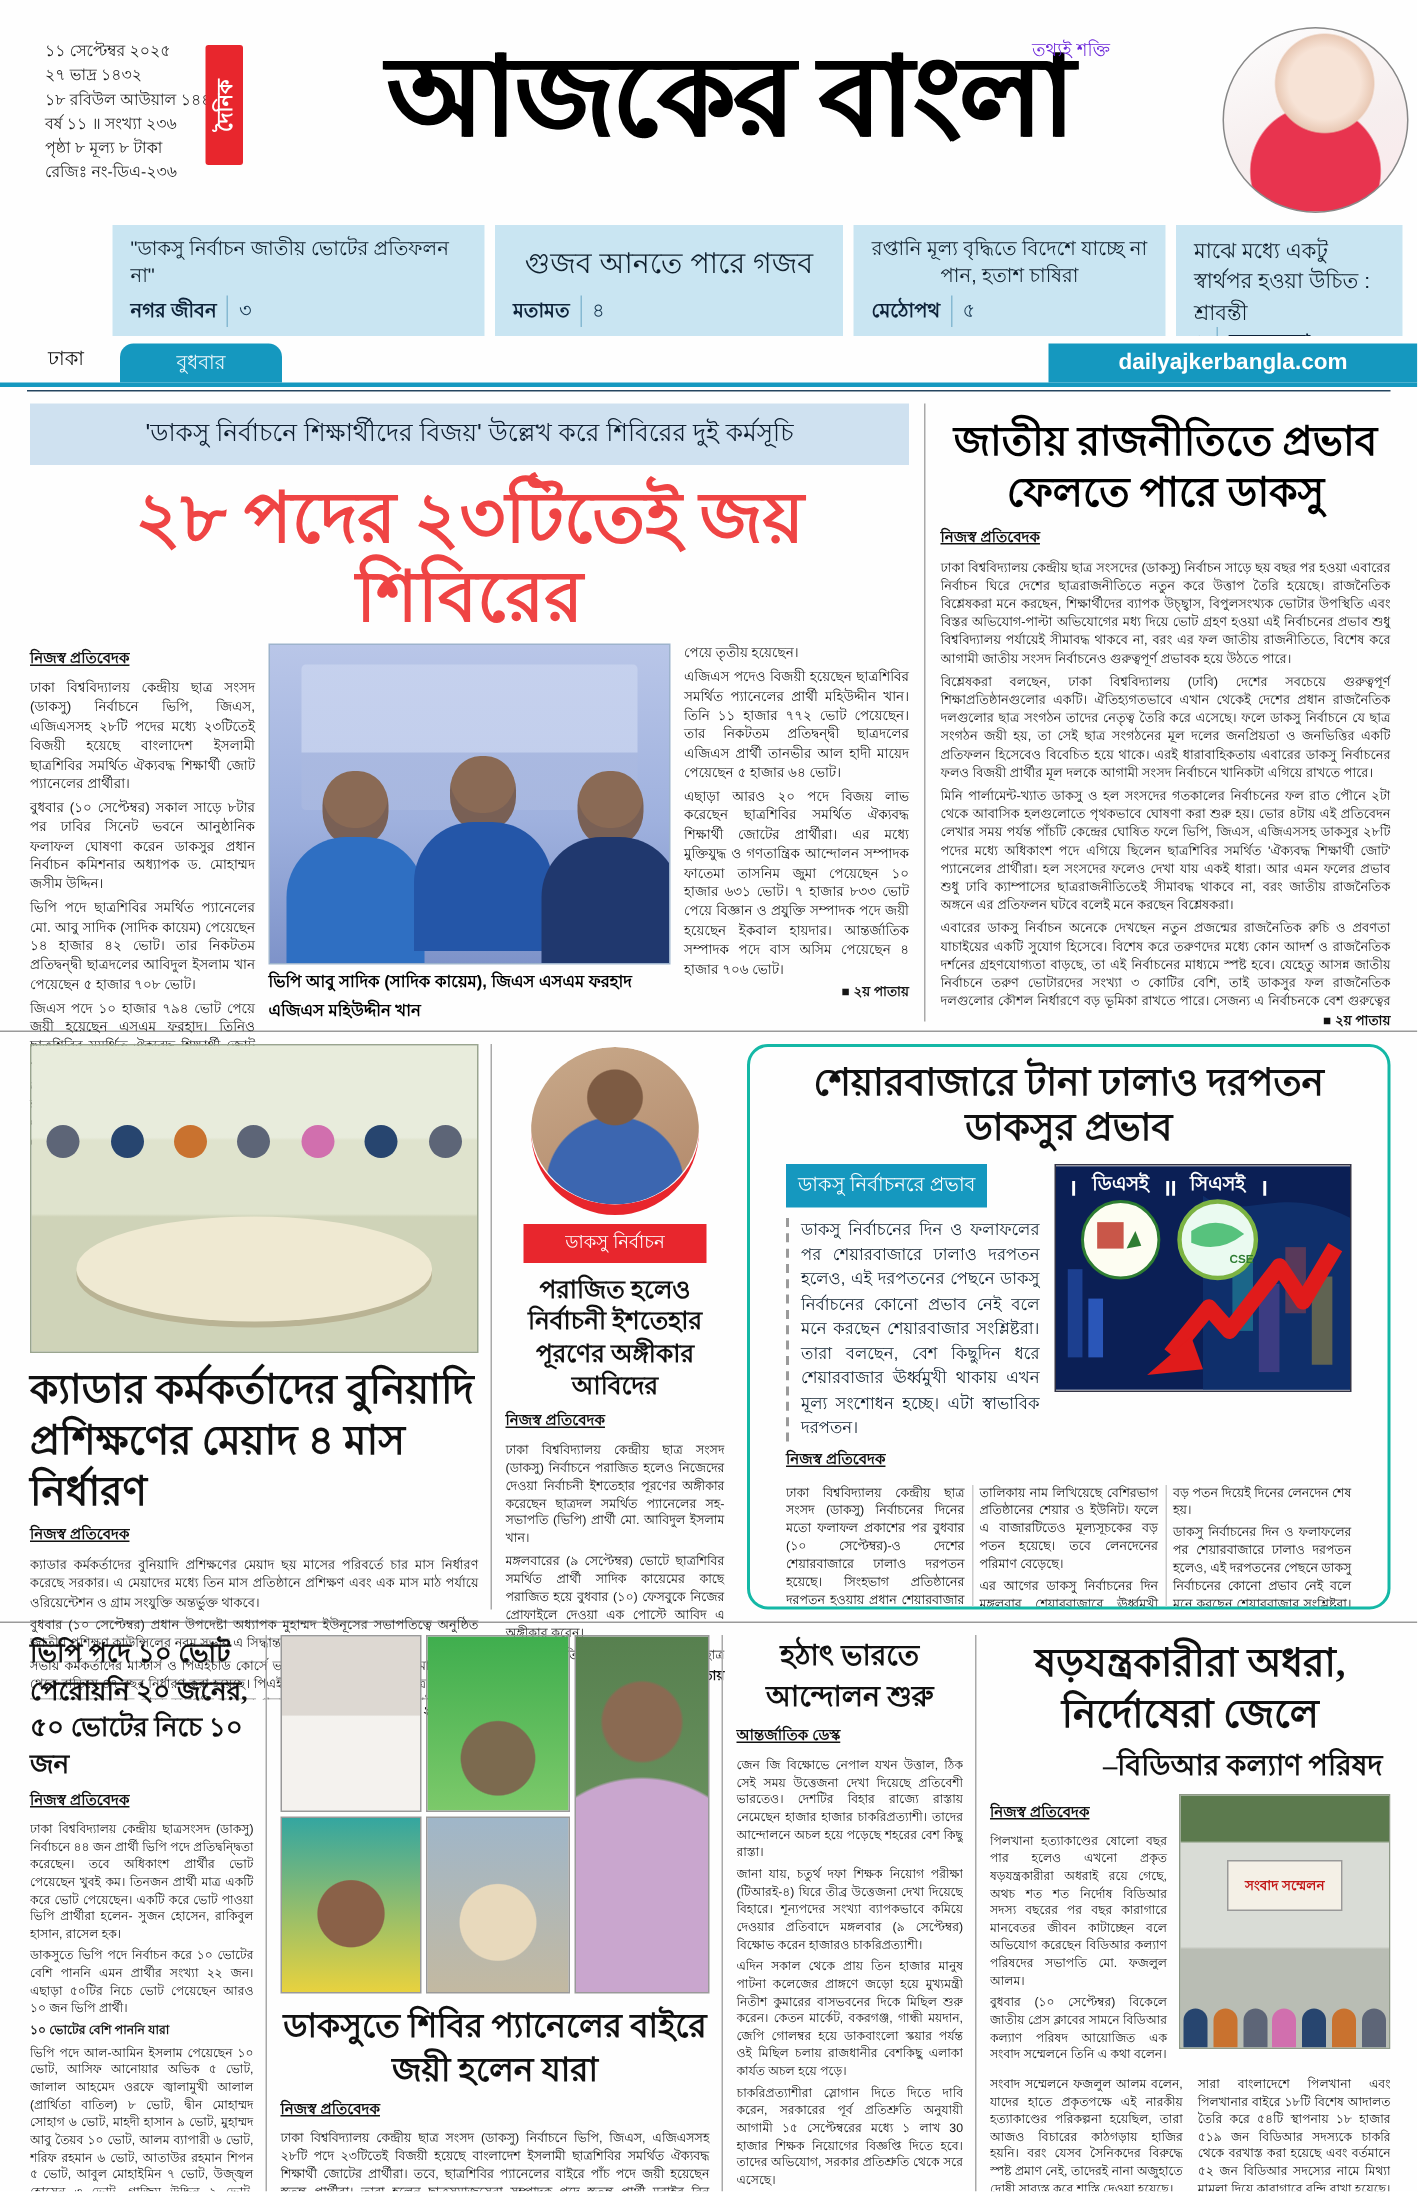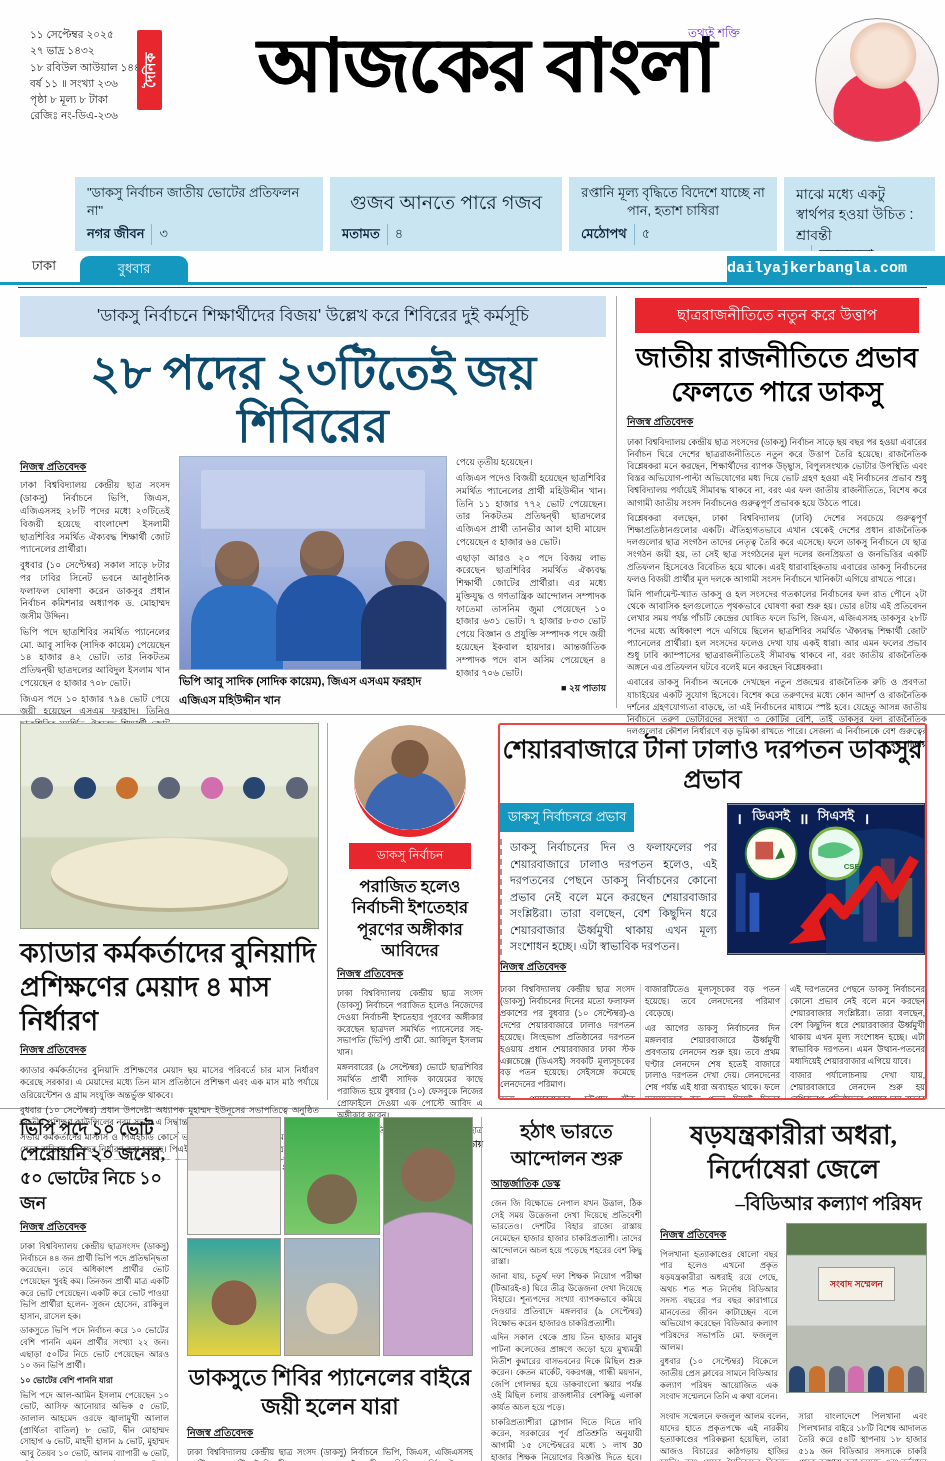--- a/index.html
+++ b/index.html
@@ -1,21 +1,21 @@
 <!DOCTYPE html>
 <html><head>
 <meta charset="utf-8">
 <style>
   *{margin:0;padding:0;box-sizing:border-box}
   html,body{background:#fff}
   body{width:945px;font-family:"Liberation Sans",sans-serif;color:#111}
   .page{position:relative;width:945px;height:1461px;overflow:hidden;background:#fefefe}
 
   
-  .masthead{position:relative;height:177px}
+  .masthead{position:relative;height:150px}
   .issue-info{position:absolute;left:30px;top:26px;font-size:10.5px;line-height:1.55;color:#222;white-space:nowrap}
   .daily-box{position:absolute;left:137px;top:30px;width:25px;height:80px;background:#e8262d;color:#fff;
     display:flex;align-items:center;justify-content:center;writing-mode:vertical-rl;transform:rotate(180deg);
     font-size:14px;font-weight:bold;border-radius:2px}
   .paper-title{position:absolute;left:166px;top:26px;width:640px;text-align:center;
     font-family:"Liberation Serif",serif;font-size:74px;font-weight:900;letter-spacing:-1px;line-height:1.1;color:#000;
     text-shadow:1.5px 0 0 #000}
   .slogan{position:absolute;left:688px;top:24px;font-size:12px;color:#6d28d9}
   .masthead-photo{position:absolute;right:6px;top:18px;width:124px;height:124px;border-radius:50%;
     border:1px solid #888;overflow:hidden;
@@ -35,36 +35,36 @@
   .t-foot .sec{font-weight:bold;color:#0d2239}
   .t-foot .pg{border-left:1px solid #86b9d2;padding-left:7px;color:#15354f}
   .t-foot.rev{justify-content:flex-start}
   .t-foot.rev .pg{border-left:none;border-right:1px solid #86b9d2;padding-left:0;padding-right:7px}
 
   
   .dateline{position:relative;height:30px;border-bottom:3px solid #1598bf;margin-top:4px}
   .city{position:absolute;left:32px;bottom:5px;font-size:13px;color:#111}
   .day-tab{position:absolute;left:80px;bottom:0;width:108px;height:26px;background:#1598bf;color:#eaf7fb;
     border-radius:9px 9px 0 0;text-align:center;line-height:26px;font-size:13px}
-  .website{position:absolute;right:0;bottom:0;width:218px;height:26px;background:#1598bf;color:#fff;
-    font-family:Liberation Mono, monospace;font-weight:bold;text-align:left;line-height:26px;font-size:15px}
+  .website{position:absolute;right:0;bottom:0;width:246px;height:26px;background:#1598bf;color:#fff;
+    font-family:Liberation Sans, sans-serif;font-weight:bold;text-align:center;line-height:26px;font-size:15px}
   .toprule{height:1px;background:#24455f;margin:2px 18px 0}
 
   
   .byline{font-weight:bold;text-decoration:underline;font-size:10px;display:block;margin:4px 0 5px}
   .body-txt{font-size:9px;line-height:1.42;text-align:justify;color:#151515}
   .body-txt p{margin-bottom:3px}
   .cont{display:block;text-align:right;font-weight:bold;font-size:9px;margin-top:1px}
   .vrule{border-right:1px solid #a9a9a9}
 
   
   .top-band{display:flex;padding:8px 18px 0 20px;gap:10px;height:420px}
   .lead-story{flex:1;padding-right:10px}
   .kicker{background:#cfe1f0;text-align:center;font-size:16.5px;padding:7px 17px;color:#0e1e30}
-  .lead-headline{color:#0c4a6e;text-align:center;font-family:"Liberation Serif",serif;font-weight:900;
+  .lead-headline{color:#ef4444;text-align:center;font-family:"Liberation Serif",serif;font-weight:900;
     font-size:47px;line-height:1.12;margin:10px 0 4px}
   .lead-cols{display:flex;gap:9px}
   .lead-col{width:150px;flex:none}
   .lead-mid{flex:1;display:flex;flex-direction:column}
   .lead-photo{height:214px;border:1px solid #9db3cc;position:relative;overflow:hidden;
     background:linear-gradient(180deg,#b9c6e8 0%,#9fb1de 55%,#7e93c9 100%)}
   .lead-photo .bldg{position:absolute;left:8%;top:6%;width:84%;height:46%;
     background:linear-gradient(180deg,#c9d4ef 0 60%,#aab9e0 61% 100%);opacity:.8;border-radius:3px}
   .person{position:absolute;bottom:-4px;width:92px;height:132px}
   .person .head{width:44px;height:50px;border-radius:46%;background:#8a6a55;margin:0 auto;
@@ -96,21 +96,21 @@
   .abid-photo-wrap{width:112px;height:112px;margin:2px auto 6px;border-radius:50%;border-bottom:7px solid #e8262d;overflow:hidden}
   .abid-photo{width:100%;height:100%;border-radius:50%;
     background:radial-gradient(circle at 50% 32%,#7d5b43 0 20%,transparent 21%),
       radial-gradient(circle at 50% 88%,#3c66b0 0 42%,transparent 43%),
       linear-gradient(160deg,#c8a98a,#b2886a)}
   .badge-red.sm{font-size:12px;padding:3px 4px;margin:0 12px}
   .abid-headline{font-family:"Liberation Serif",serif;font-size:16.5px;font-weight:800;text-align:center;line-height:1.3;margin:7px 0 0}
   .abid .body-txt{font-size:8.4px}
 
   .share-wrap{flex:1;position:relative}
-  .share-box{border:2px solid #ef4444;border-radius:3px;height:100%;padding:8px 0 6px;overflow:hidden;position:relative}
+  .share-box{border:2px solid #14b8a6;border-radius:14px;height:100%;padding:8px 24px 6px;overflow:hidden;position:relative}
   .share-notch{position:absolute;left:-8px;top:128px;width:8px;height:22px;background:#39bcd8}
   .share-headline{font-family:"Liberation Serif",serif;font-size:25px;font-weight:800;text-align:center;line-height:1.2;margin:2px 0 8px}
   .share-top{display:flex;gap:10px}
   .share-intro{flex:1}
   .badge-cyan{background:#1598bf;color:#fff;font-size:13px;padding:4px 8px;display:inline-block;margin-bottom:7px}
   .share-intro .txt{border-left:2px dashed #9a9a9a;padding-left:8px;font-size:11px;line-height:1.5;text-align:justify;color:#10202e}
   .share-chart{width:198px;height:152px;flex:none;border:1px solid #334}
   .share-body{margin-top:8px;columns:3;column-gap:10px;column-rule:1px solid #ccc;font-size:8.4px;line-height:1.42;text-align:justify;height:168px;overflow:hidden}
   .share-body p{margin-bottom:3px}
 
@@ -242,21 +242,20 @@
         <div class="lead-col body-txt">
           <p>পেয়ে তৃতীয় হয়েছেন।</p>
           <p>এজিএস পদেও বিজয়ী হয়েছেন ছাত্রশিবির সমর্থিত প্যানেলের প্রার্থী মহিউদ্দীন খান। তিনি ১১ হাজার ৭৭২ ভোট পেয়েছেন। তার নিকটতম প্রতিদ্বন্দ্বী ছাত্রদলের এজিএস প্রার্থী তানভীর আল হাদী মায়েদ পেয়েছেন ৫ হাজার ৬৪ ভোট।</p>
           <p>এছাড়া আরও ২০ পদে বিজয় লাভ করেছেন ছাত্রশিবির সমর্থিত ঐক্যবদ্ধ শিক্ষার্থী জোটের প্রার্থীরা। এর মধ্যে মুক্তিযুদ্ধ ও গণতান্ত্রিক আন্দোলন সম্পাদক ফাতেমা তাসনিম জুমা পেয়েছেন ১০ হাজার ৬৩১ ভোট। ৭ হাজার ৮৩৩ ভোট পেয়ে বিজ্ঞান ও প্রযুক্তি সম্পাদক পদে জয়ী হয়েছেন ইকবাল হায়দার। আন্তর্জাতিক সম্পাদক পদে বাস অসিম পেয়েছেন ৪ হাজার ৭০৬ ভোট।</p>
           <span class="cont">■ ২য় পাতায়</span>
         </div>
       </div>
     </div>
 
     <div class="right-story">
-      <div class="badge-red">ছাত্ররাজনীতিতে নতুন করে উত্তাপ</div>
       <div class="rs-headline">জাতীয় রাজনীতিতে প্রভাব ফেলতে পারে ডাকসু</div>
       <span class="byline">নিজস্ব প্রতিবেদক</span>
       <div class="body-txt" style="height:300px;overflow:hidden">
         <p>ঢাকা বিশ্ববিদ্যালয় কেন্দ্রীয় ছাত্র সংসদের (ডাকসু) নির্বাচন সাড়ে ছয় বছর পর হওয়া এবারের নির্বাচন ঘিরে দেশের ছাত্ররাজনীতিতে নতুন করে উত্তাপ তৈরি হয়েছে। রাজনৈতিক বিশ্লেষকরা মনে করছেন, শিক্ষার্থীদের ব্যাপক উচ্ছ্বাস, বিপুলসংখ্যক ভোটার উপস্থিতি এবং বিস্তর অভিযোগ-পাল্টা অভিযোগের মধ্য দিয়ে ভোট গ্রহণ হওয়া এই নির্বাচনের প্রভাব শুধু বিশ্ববিদ্যালয় পর্যায়েই সীমাবদ্ধ থাকবে না, বরং এর ফল জাতীয় রাজনীতিতে, বিশেষ করে আগামী জাতীয় সংসদ নির্বাচনেও গুরুত্বপূর্ণ প্রভাবক হয়ে উঠতে পারে।</p>
         <p>বিশ্লেষকরা বলছেন, ঢাকা বিশ্ববিদ্যালয় (ঢাবি) দেশের সবচেয়ে গুরুত্বপূর্ণ শিক্ষাপ্রতিষ্ঠানগুলোর একটি। ঐতিহ্যগতভাবে এখান থেকেই দেশের প্রধান রাজনৈতিক দলগুলোর ছাত্র সংগঠন তাদের নেতৃত্ব তৈরি করে এসেছে। ফলে ডাকসু নির্বাচনে যে ছাত্র সংগঠন জয়ী হয়, তা সেই ছাত্র সংগঠনের মূল দলের জনপ্রিয়তা ও জনভিত্তির একটি প্রতিফলন হিসেবেও বিবেচিত হয়ে থাকে। এরই ধারাবাহিকতায় এবারের ডাকসু নির্বাচনের ফলও বিজয়ী প্রার্থীর মূল দলকে আগামী সংসদ নির্বাচনে খানিকটা এগিয়ে রাখতে পারে।</p>
         <p>মিনি পার্লামেন্ট-খ্যাত ডাকসু ও হল সংসদের গতকালের নির্বাচনের ফল রাত পৌনে ২টা থেকে আবাসিক হলগুলোতে পৃথকভাবে ঘোষণা করা শুরু হয়। ভোর ৪টায় এই প্রতিবেদন লেখার সময় পর্যন্ত পাঁচটি কেন্দ্রের ঘোষিত ফলে ভিপি, জিএস, এজিএসসহ ডাকসুর ২৮টি পদের মধ্যে অধিকাংশ পদে এগিয়ে ছিলেন ছাত্রশিবির সমর্থিত 'ঐক্যবদ্ধ শিক্ষার্থী জোট' প্যানেলের প্রার্থীরা। হল সংসদের ফলেও দেখা যায় একই ধারা। আর এমন ফলের প্রভাব শুধু ঢাবি ক্যাম্পাসের ছাত্ররাজনীতিতেই সীমাবদ্ধ থাকবে না, বরং জাতীয় রাজনৈতিক অঙ্গনে এর প্রতিফলন ঘটবে বলেই মনে করছেন বিশ্লেষকরা।</p>
         <p>এবারের ডাকসু নির্বাচন অনেকে দেখছেন নতুন প্রজন্মের রাজনৈতিক রুচি ও প্রবণতা যাচাইয়ের একটি সুযোগ হিসেবে। বিশেষ করে তরুণদের মধ্যে কোন আদর্শ ও রাজনৈতিক দর্শনের গ্রহণযোগ্যতা বাড়ছে, তা এই নির্বাচনের মাধ্যমে স্পষ্ট হবে। যেহেতু আসন্ন জাতীয় নির্বাচনে তরুণ ভোটারদের সংখ্যা ৩ কোটির বেশি, তাই ডাকসুর ফল রাজনৈতিক দলগুলোর কৌশল নির্ধারণে বড় ভূমিকা রাখতে পারে। সেজন্য এ নির্বাচনকে বেশ গুরুত্বের সঙ্গে নিয়ে চ্যালেঞ্জ হিসেবে নিয়েছে বড় দলগুলো। এমন প্রেক্ষাপটে ডাকসু নির্বাচন যতটা না ছাত্ররাজনীতির, তার চেয়ে বেশি জাতীয় রাজনীতির একটি প্রতিচ্ছবি হয়ে উঠছে। এই নির্বাচনের ফল শুধু বিশ্ববিদ্যালয় ক্যাম্পাস নয়, দেশের রাজনীতি এবং জাতীয় নির্বাচনের গতিপথও নির্ধারণ করতে পারে।</p>
 
       </div>
       <span class="cont">■ ২য় পাতায়</span>

